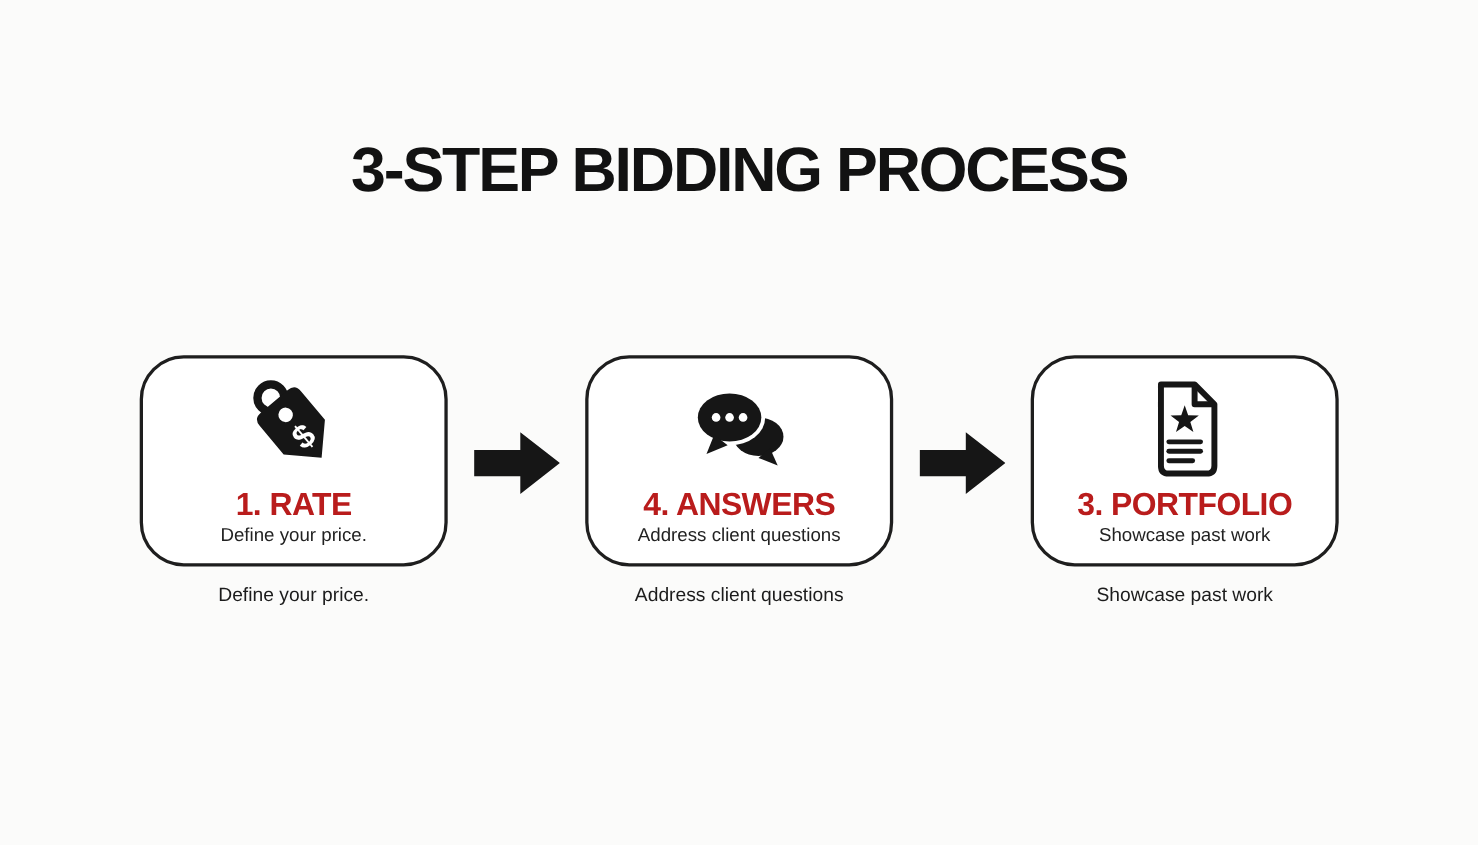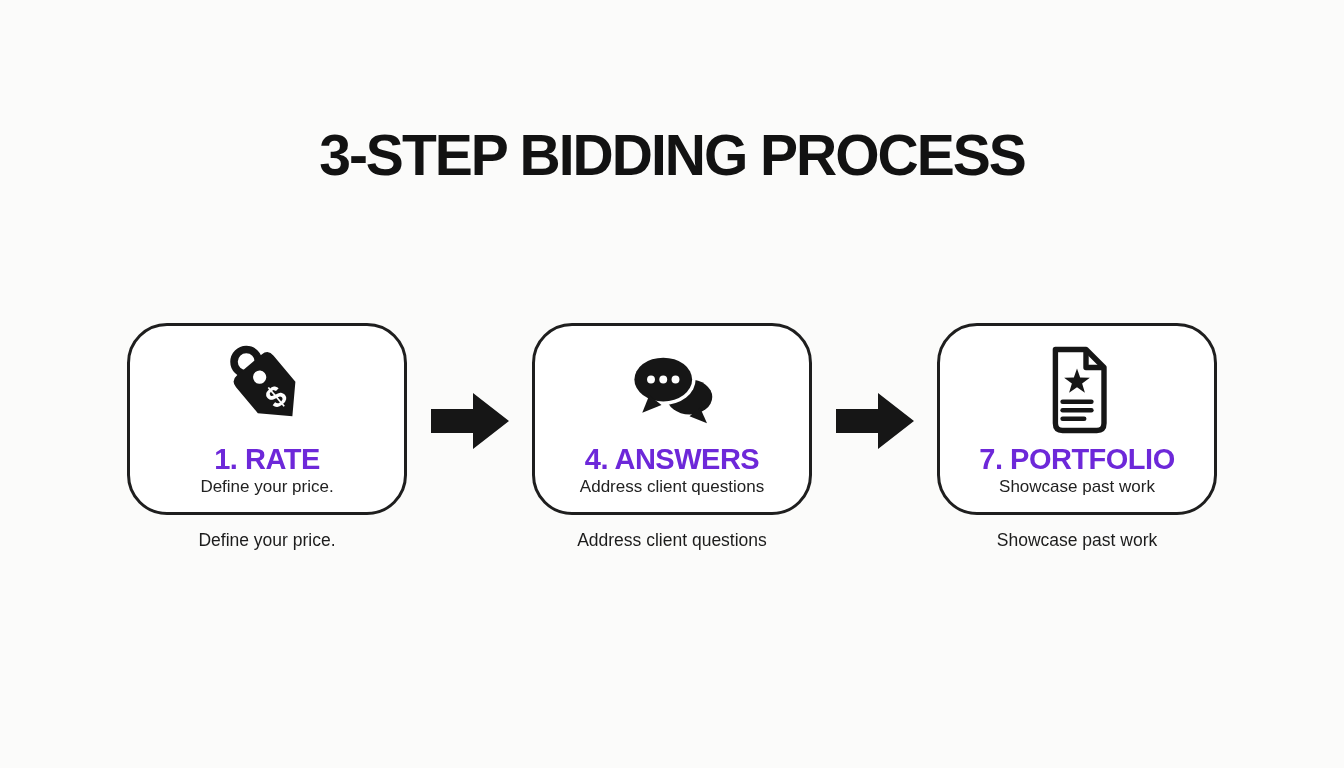--- a/index.html
+++ b/index.html
@@ -55,21 +55,21 @@
     display: flex;
     align-items: center;
     justify-content: center;
   }
 
   .step-heading {
     font-size: 29px;
     font-weight: 800;
     line-height: 30px;
     letter-spacing: -0.5px;
-    color: #6d28d9;
+    color: #b91c1c;
   }
 
   .step-subtitle {
     font-size: 17px;
     line-height: 20px;
     margin-top: 3px;
     color: #222222;
   }
 
   .arrow-wrap {
@@ -156,21 +156,21 @@
       <div class="icon-wrap">
         <svg viewBox="0 0 80 100" width="72" height="90" aria-hidden="true">
           <path d="M16 5 H50 L70 25 V87 q0 8 -8 8 H24 q-8 0 -8 -8 Z" fill="#ffffff" stroke="#161616" stroke-width="6" stroke-linejoin="round"></path>
           <path d="M50 5 V25 H70" fill="none" stroke="#161616" stroke-width="6" stroke-linejoin="round"></path>
           <path class="ink" d="M40 26 L43.5 36.1 L54.3 36.4 L45.7 42.9 L48.8 53.1 L40 47 L31.2 53.1 L34.3 42.9 L25.7 36.4 L36.5 36.1 Z"></path>
           <line x1="24" y1="63" x2="56" y2="63" stroke="#161616" stroke-width="5" stroke-linecap="round"></line>
           <line x1="24" y1="72.5" x2="56" y2="72.5" stroke="#161616" stroke-width="5" stroke-linecap="round"></line>
           <line x1="24" y1="82" x2="48" y2="82" stroke="#161616" stroke-width="5" stroke-linecap="round"></line>
         </svg>
       </div>
-      <div class="step-heading">7. PORTFOLIO</div>
+      <div class="step-heading">3. PORTFOLIO</div>
       <div class="step-subtitle">Showcase past work</div>
     </div>
 
   </div>
 
   <div class="captions">
     <div class="caption">Define your price.</div>
     <div class="caption-spacer"></div>
     <div class="caption">Address client questions</div>
     <div class="caption-spacer"></div>

